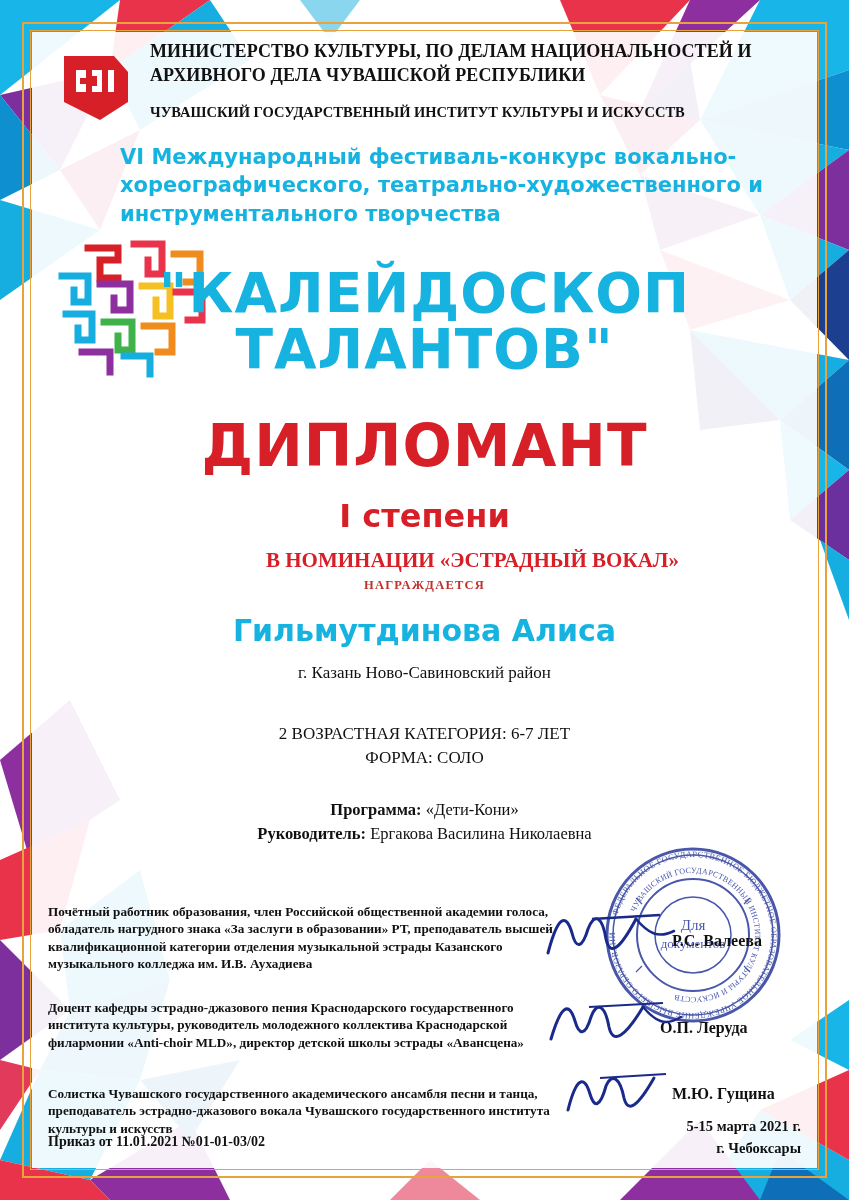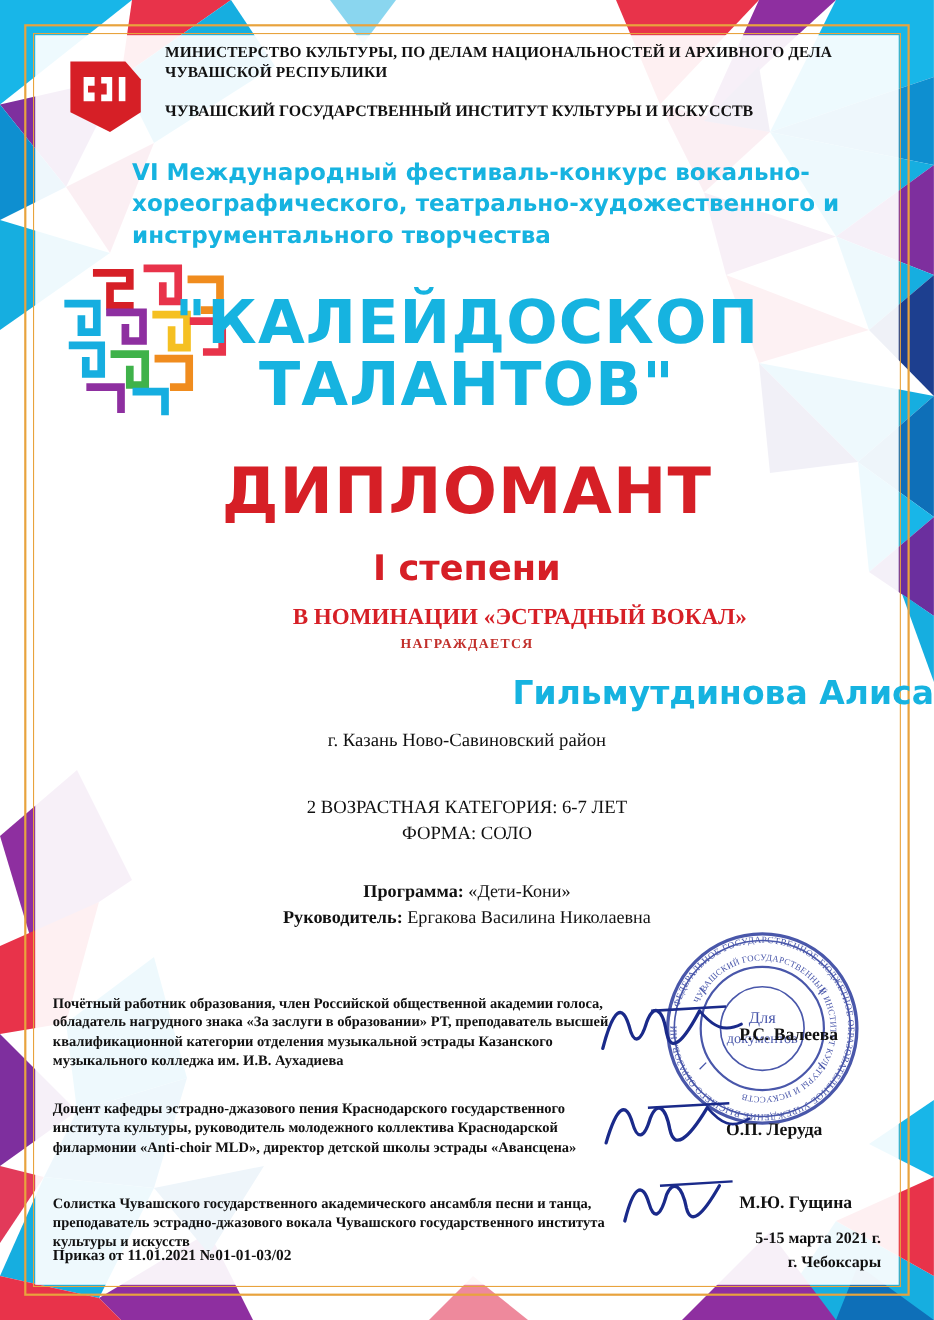--- a/index.html
+++ b/index.html
@@ -52,21 +52,21 @@
   
   .header {
     position: absolute;
     left: 60px; top: 40px;
     width: 730px;
   }
   .ministry {
     margin-left: 90px;
     font-family: "Liberation Serif", serif;
     font-weight: bold;
-    font-size: 14px;
+    font-size: 18px;
     line-height: 1.32;
     color: #111;
     letter-spacing: 0.1px;
   }
   .institute {
     margin-left: 90px;
     margin-top: 16px;
     font-family: "Liberation Serif", serif;
     font-weight: bold;
     font-size: 14.5px;
@@ -147,21 +147,21 @@
     font-size: 12.5px;
     color: #c2302c;
     letter-spacing: 1.2px;
   }
 
   
   .recipient {
     position: absolute;
     left: 0; top: 613px;
     width: 849px;
-    text-align: right;
+    text-align: center;
     font-family: "DejaVu Sans", sans-serif;
     font-weight: bold;
     font-size: 30px;
     color: #16b3e0;
   }
   .org {
     position: absolute;
     left: 0; top: 662px;
     width: 849px;
     text-align: center;

